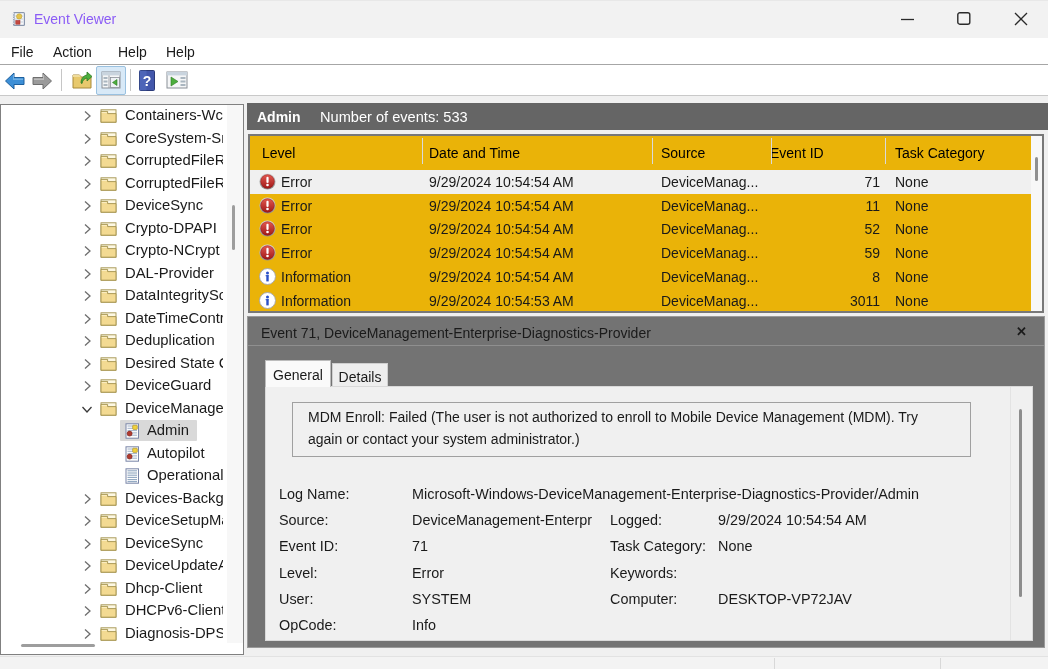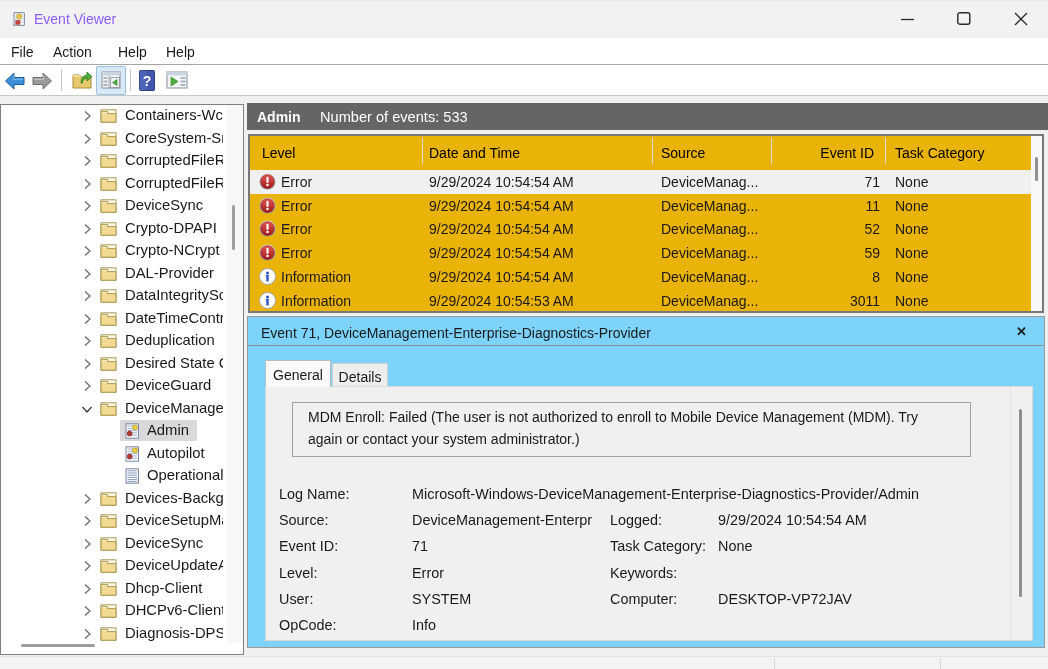--- a/index.html
+++ b/index.html
@@ -42,21 +42,21 @@
 .erow { position:absolute; left:0; width:792px; height:24px; }
 .erow .c0 { position:absolute; left:31px; top:4px; }
 .erow .c1 { position:absolute; left:179px; top:4px; }
 .erow .c2 { position:absolute; left:411px; top:4px; }
 .erow .c3 { position:absolute; width:110px; left:520px; top:4px; text-align:right; }
 .erow .c4 { position:absolute; left:645px; top:4px; }
 .eico { position:absolute; left:9px; top:3px; width:17px; height:17px; }
 #ev-vsb { left:1035px; top:157px; width:2.5px; height:24px; background:#909090; border-radius:2px; }
 
 
-#pane { left:247px; top:316px; width:798px; height:332px; background:#7dd3fc; border:1px solid #9a9a9a; }
+#pane { left:247px; top:316px; width:798px; height:332px; background:#737373; border:1px solid #9a9a9a; }
 #phead { position:absolute; left:0; top:0; width:796px; height:29px; border-bottom:1px solid #8f8f8f; }
 #phead .t { position:absolute; left:13px; top:8px; }
 #phead .x { position:absolute; left:768px; top:7px; font-size:13px; font-weight:bold; }
 .tab { position:absolute; font-size:14px; }
 #tab-general { left:17px; top:43px; width:66px; height:27px; background:#fafafa; border:1px solid #bcbcbc; border-bottom:none; z-index:3; text-align:center; padding-top:6px; }
 #tab-details { left:84px; top:46px; width:56px; height:24px; background:#eeeeee; border:1px solid #cfcfcf; border-bottom:none; z-index:1; text-align:center; padding-top:5px; }
 #tabpage { position:absolute; left:17px; top:69px; width:768px; height:255px; border:1px solid #d9d9d9; background:#f0f0f0; z-index:2; }
 #pane-sb { position:absolute; left:744px; top:0px; width:1px; height:253px; background:#e3e3e3; }
 #pane-thumb { position:absolute; left:753px; top:22px; width:2.5px; height:188px; background:#8d8d8d; border-radius:2px; }
 #msgbox { position:absolute; left:26px; top:15px; width:679px; height:55px; border:1px solid #a0a0a0; padding:3px 15px; line-height:22px; }
@@ -437,21 +437,21 @@
 
 <div id="dhead" class="abs">
     <b>Admin</b>
     <span>Number of events: 533</span>
   </div>
 
 <div id="evtable" class="abs">
   <div class="hcell" style="left:12px">Level</div>
   <div class="hcell" style="left:179px">Date and Time</div>
   <div class="hcell" style="left:411px">Source</div>
-  <div class="hcell" style="left:520px;width:104px;text-align:right">Event ID</div>
+  <div class="hcell" style="left:520px;width:104px;text-align:left">Event ID</div>
   <div class="hcell" style="left:645px">Task Category</div>
   <div class="hsep" style="left:172px"></div>
   <div class="hsep" style="left:402px"></div>
   <div class="hsep" style="left:521px"></div>
   <div class="hsep" style="left:635px"></div>
   <div id="erows">
       <div class="erow" style="top:34px;background:#f0f0f0">
         <svg class="eico" viewBox="0 0 17 17">
           <defs>
             <linearGradient id="rg" x1="0" y1="0" x2="0" y2="1">

